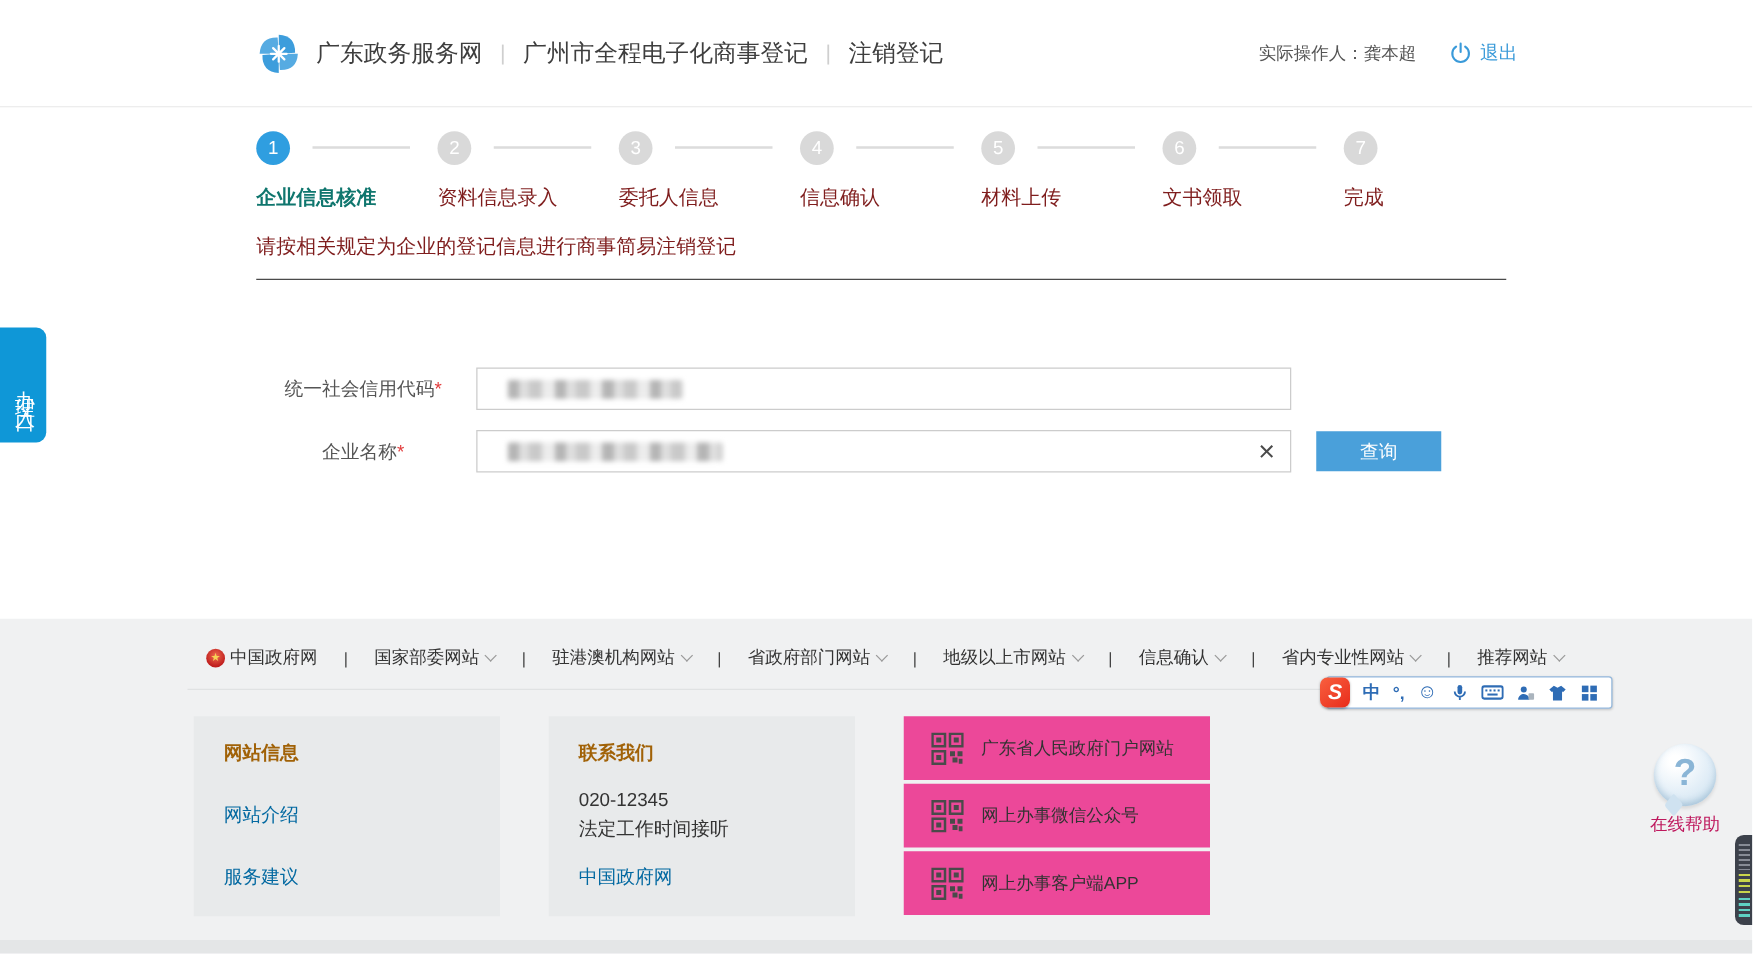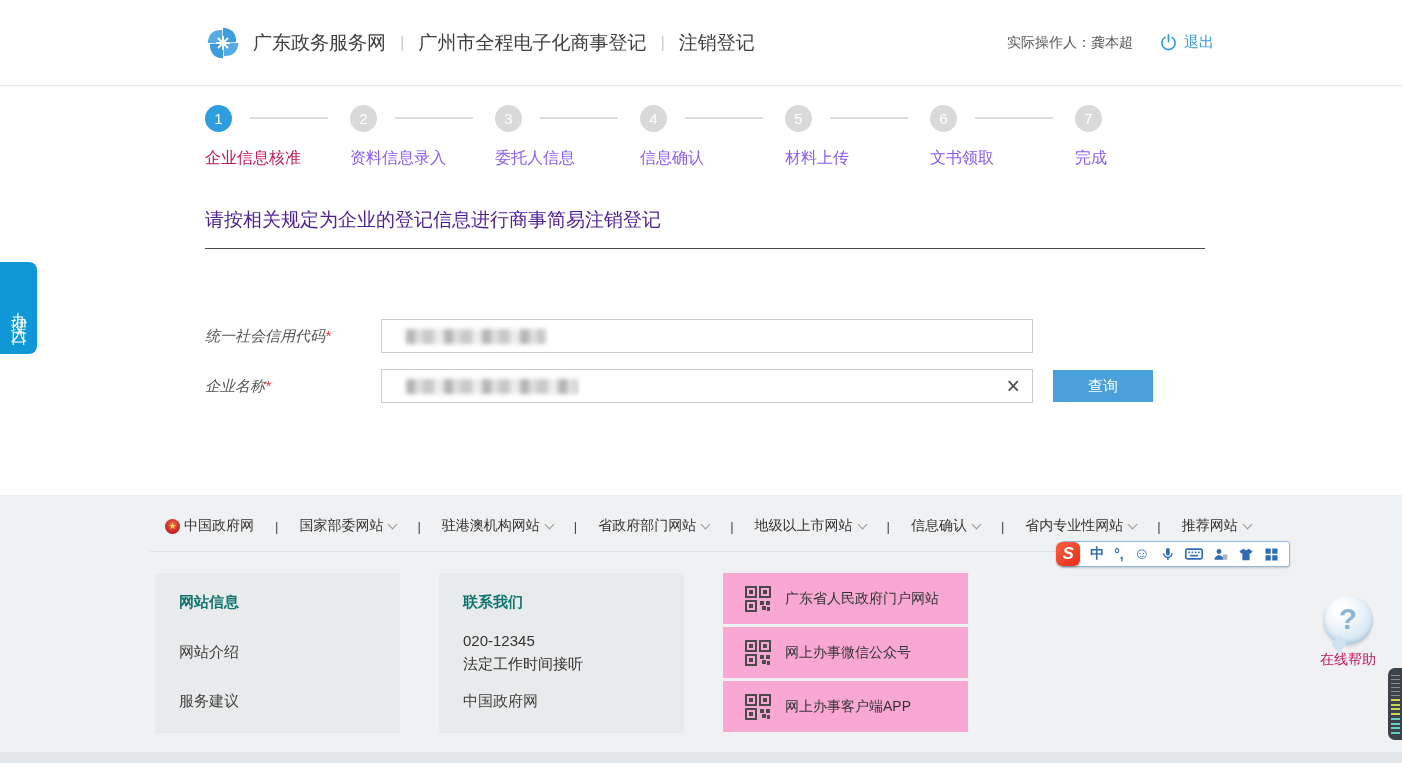--- a/index.html
+++ b/index.html
@@ -20,31 +20,31 @@
 
   
   .steps { display:flex; padding:18px 0 0 205px; background:#fff; }
   .step { width:145px; }
   .step:last-child { width:auto; }
   .step-track { display:flex; align-items:center; height:28px; }
   .step-circle { width:27px; height:27px; border-radius:50%; background:#d9d9d9; color:#fff;
                  font-size:15px; display:flex; align-items:center; justify-content:center; flex:0 0 27px; }
   .step-line { flex:1; height:2px; background:#dcdcdc; margin:0 22px 0 18px; }
   .step:last-child .step-line { display:none; }
-  .step-label { margin-top:16px; font-size:16px; color:#8b5cf6; white-space:nowrap; }
+  .step-label { margin-top:16px; font-size:16px; color:#7f1d1d; white-space:nowrap; }
   .step.active .step-circle { background:#2f9ee0; }
-  .step.active .step-label { color:#be185d; }
+  .step.active .step-label { color:#0f766e;font-weight:bold; }
 
   
   .main { padding-left:205px; }
-  .instruction { margin-top:38px; font-size:19px; color:#4c1d95; }
+  .instruction { margin-top:18px; font-size:16px; color:#7f1d1d; }
   .rule { width:1000px; border-top:1px solid #4a4a4a; margin-top:15px; }
   .form-area { margin-top:70px; }
   .form-row { display:flex; align-items:center; margin-bottom:16px; }
-  .form-label { width:176px; text-align:left; font-size:15px; color:#555; padding-right:5px; white-space:nowrap;font-style:italic; }
+  .form-label { width:176px; text-align:center; font-size:15px; color:#555; padding-right:5px; white-space:nowrap; }
   .req { color:#e23c3c; }
   .input-box { position:relative; width:652px; height:34px; border:1px solid #ccc; background:#fff;
                display:flex; align-items:center; padding-left:24px; }
   .masked { height:15px; border-radius:2px; filter:blur(2px);
             background:repeating-linear-gradient(90deg,#b5b5b5 0 9px,#dedede 9px 17px,#c9c9c9 17px 28px,#ececec 28px 38px); }
   .m1 { width:140px; } .m2 { width:172px; }
   .clear-x { position:absolute; right:12px; top:2px; font-size:23px; color:#4a4a4a; cursor:pointer; line-height:28px; }
   .query-btn { margin-left:20px; width:100px; height:32px; background:#4aa0da; color:#fff; font-size:15px;
                border:none; cursor:pointer; font-family:inherit; }
 
@@ -71,25 +71,25 @@
   .sogou { width:24px; height:24px; border-radius:6px; margin-left:-20px;
            background:linear-gradient(140deg,#f9603f,#e82c1b); color:#fff; font-weight:bold; font-style:italic;
            font-size:17px; display:flex; align-items:center; justify-content:center;
            box-shadow:0 1px 2px rgba(0,0,0,.3); cursor:pointer; }
   .ime-t { color:#2e6cb5; font-weight:bold; font-size:14px; cursor:pointer; }
   .ime-ic { display:flex; cursor:pointer; }
 
   .fcols { position:absolute; top:78px; left:155px; display:flex; gap:39px; }
   .fcol { width:245px; height:160px; }
   .fcol.plain { background:#e8eaeb; padding:20px 24px 22px; display:flex; flex-direction:column; justify-content:space-between; }
-  .col-h { font-size:15px; font-weight:bold; color:#0f766e; }
-  .col-item { font-size:15px; color:#404040; cursor:pointer; }
+  .col-h { font-size:15px; font-weight:bold; color:#a16207; }
+  .col-item { font-size:15px; color:#0369a1; cursor:pointer; }
   .phone { font-size:15px; color:#333; line-height:23px; }
   .qr-col { display:flex; flex-direction:column; gap:3px; }
-  .qr-row { height:51px; background:#f9a8d4; display:flex; align-items:center; padding-left:22px; gap:14px;
+  .qr-row { height:51px; background:#ec4899; display:flex; align-items:center; padding-left:22px; gap:14px;
             font-size:14px; color:#333; cursor:pointer; }
   .qr-row.tall { height:53px; }
   .box4-bottom { display:flex; gap:3px; height:104px; }
   .cell-err { width:150px; background:#e8eaeb; display:flex; align-items:center; justify-content:center; gap:9px; cursor:pointer; }
   .cell-shield { width:91px; background:#e8eaeb; display:flex; align-items:center; justify-content:center; cursor:pointer; }
   .err-l1 { font-size:14px; font-weight:bold; color:#222; letter-spacing:2px; padding-bottom:4px; border-bottom:1px solid #b04040; }
   .err-l2 { font-size:14px; font-weight:bold; color:#c5242c; letter-spacing:7px; margin-top:4px; text-align:center; }
 
   .help { position:absolute; top:100px; right:16px; width:76px; text-align:center; cursor:pointer; }
   .balloon { width:50px; height:50px; margin:0 auto; border-radius:50%; position:relative;

